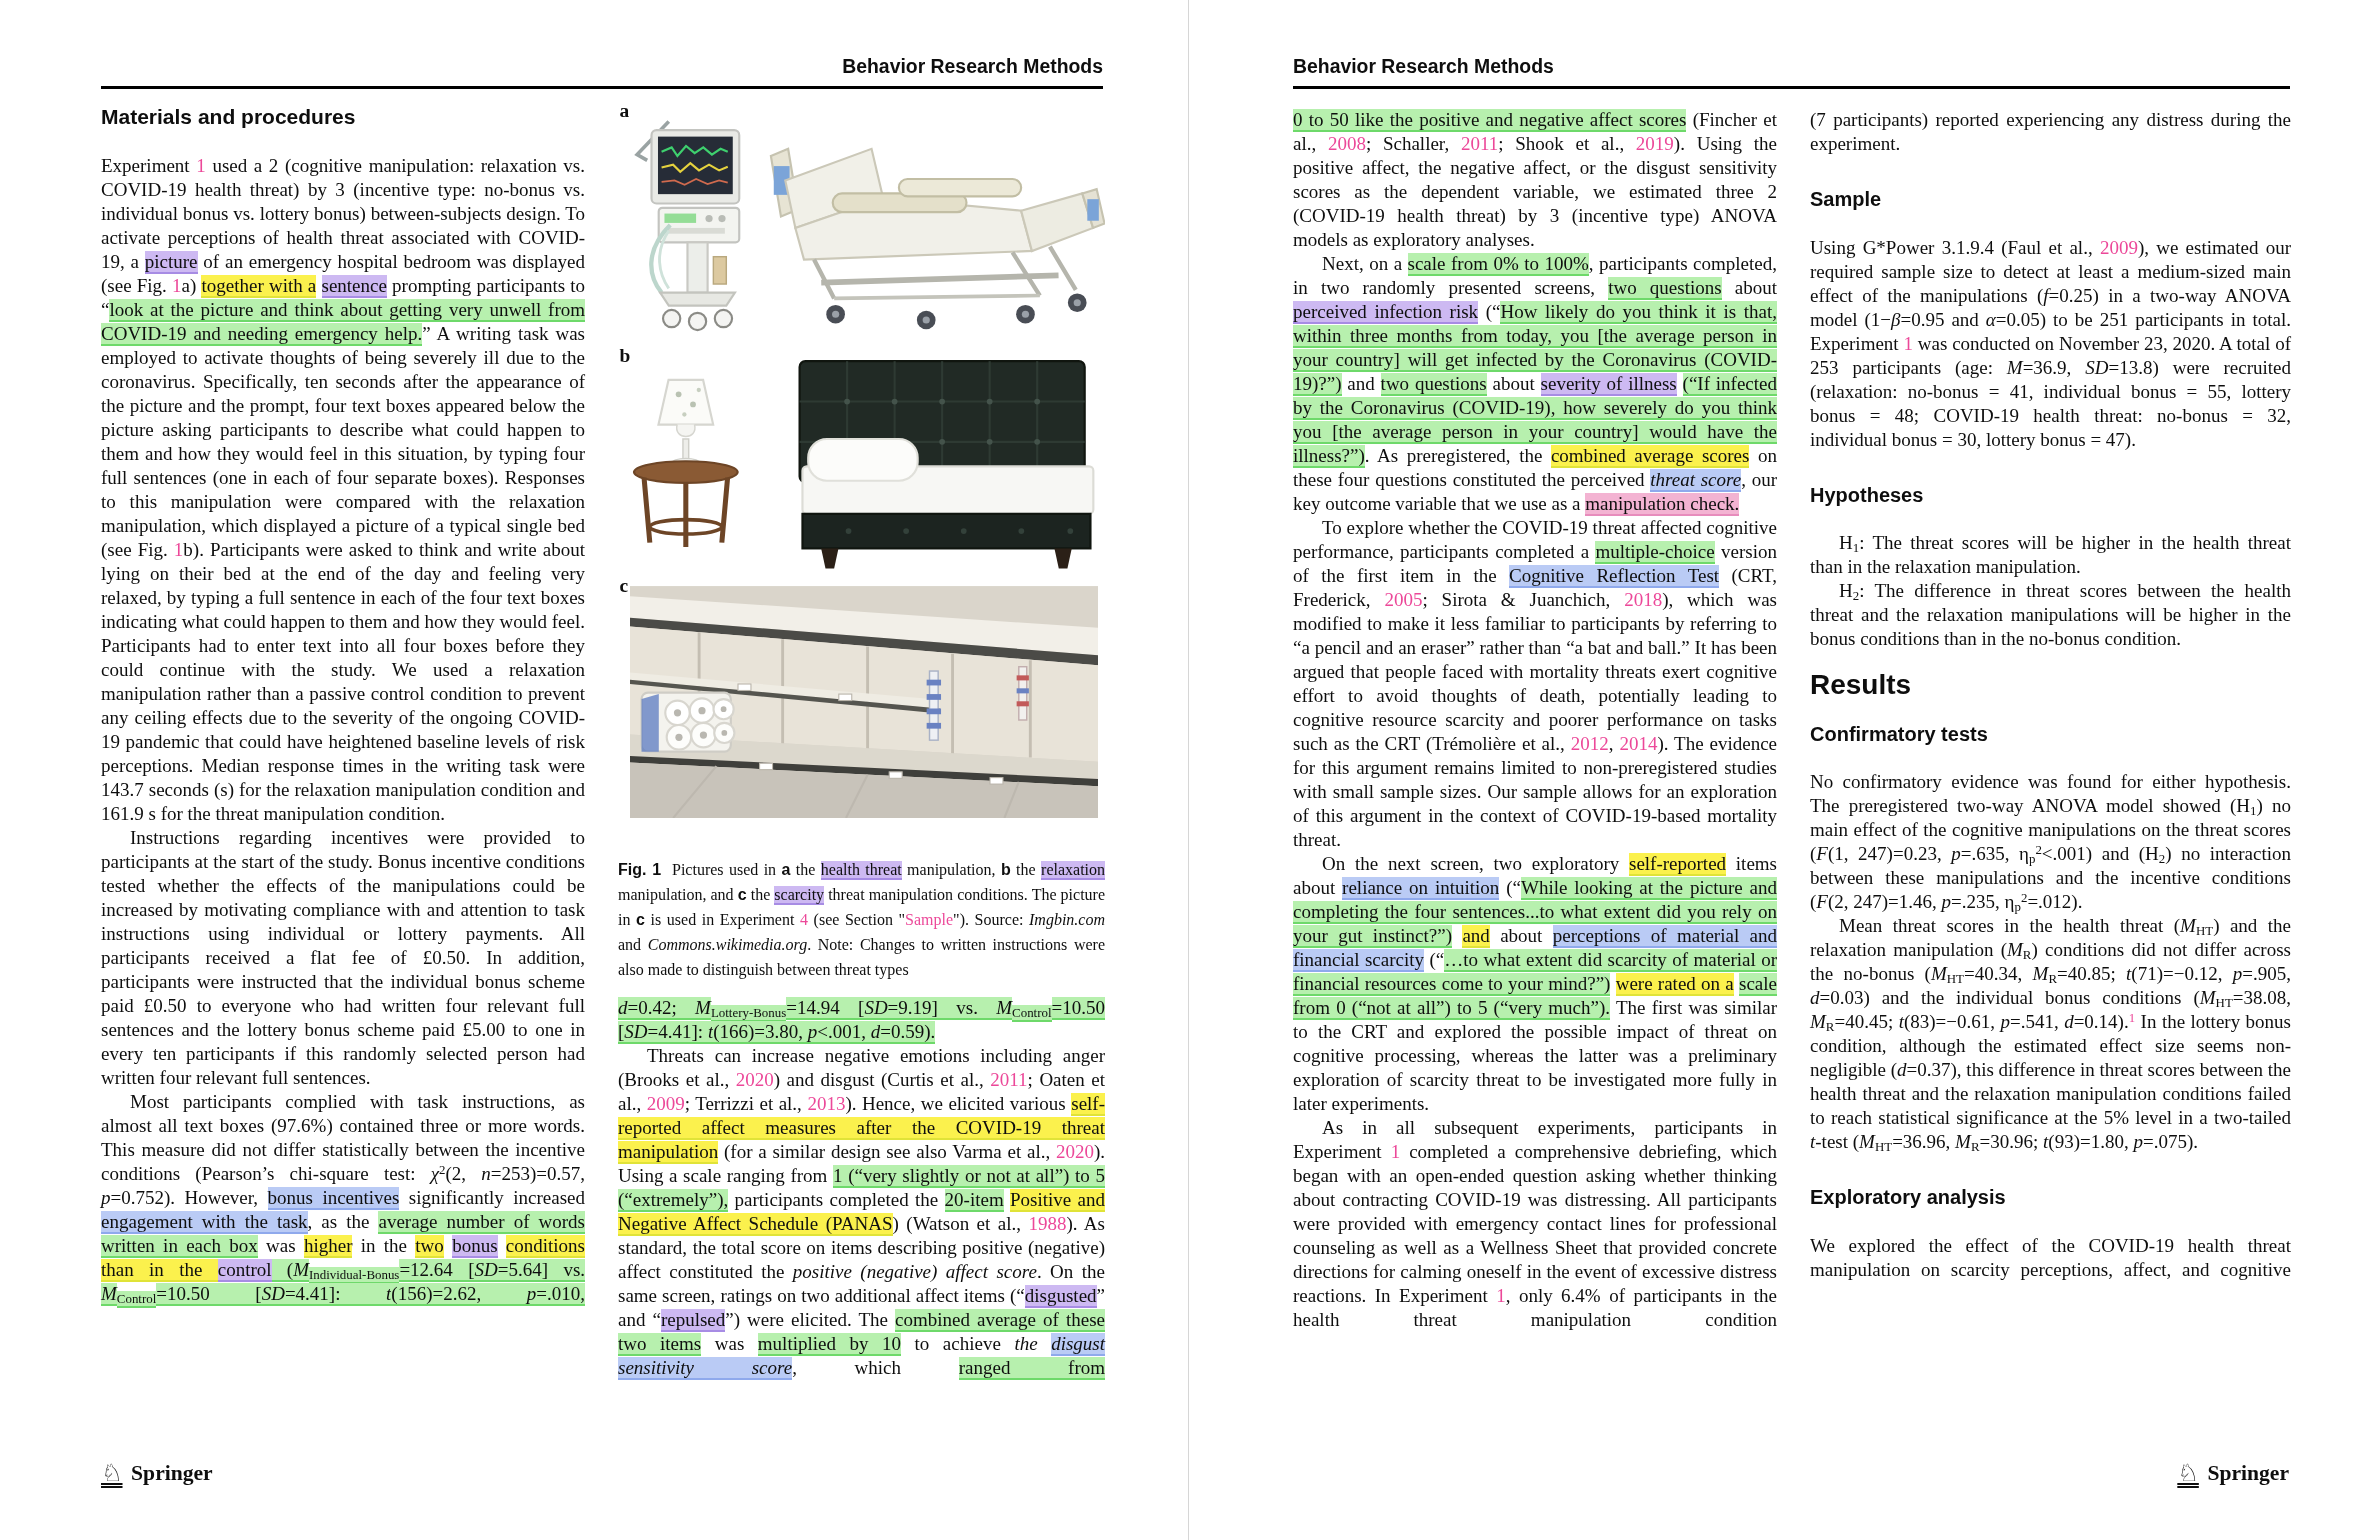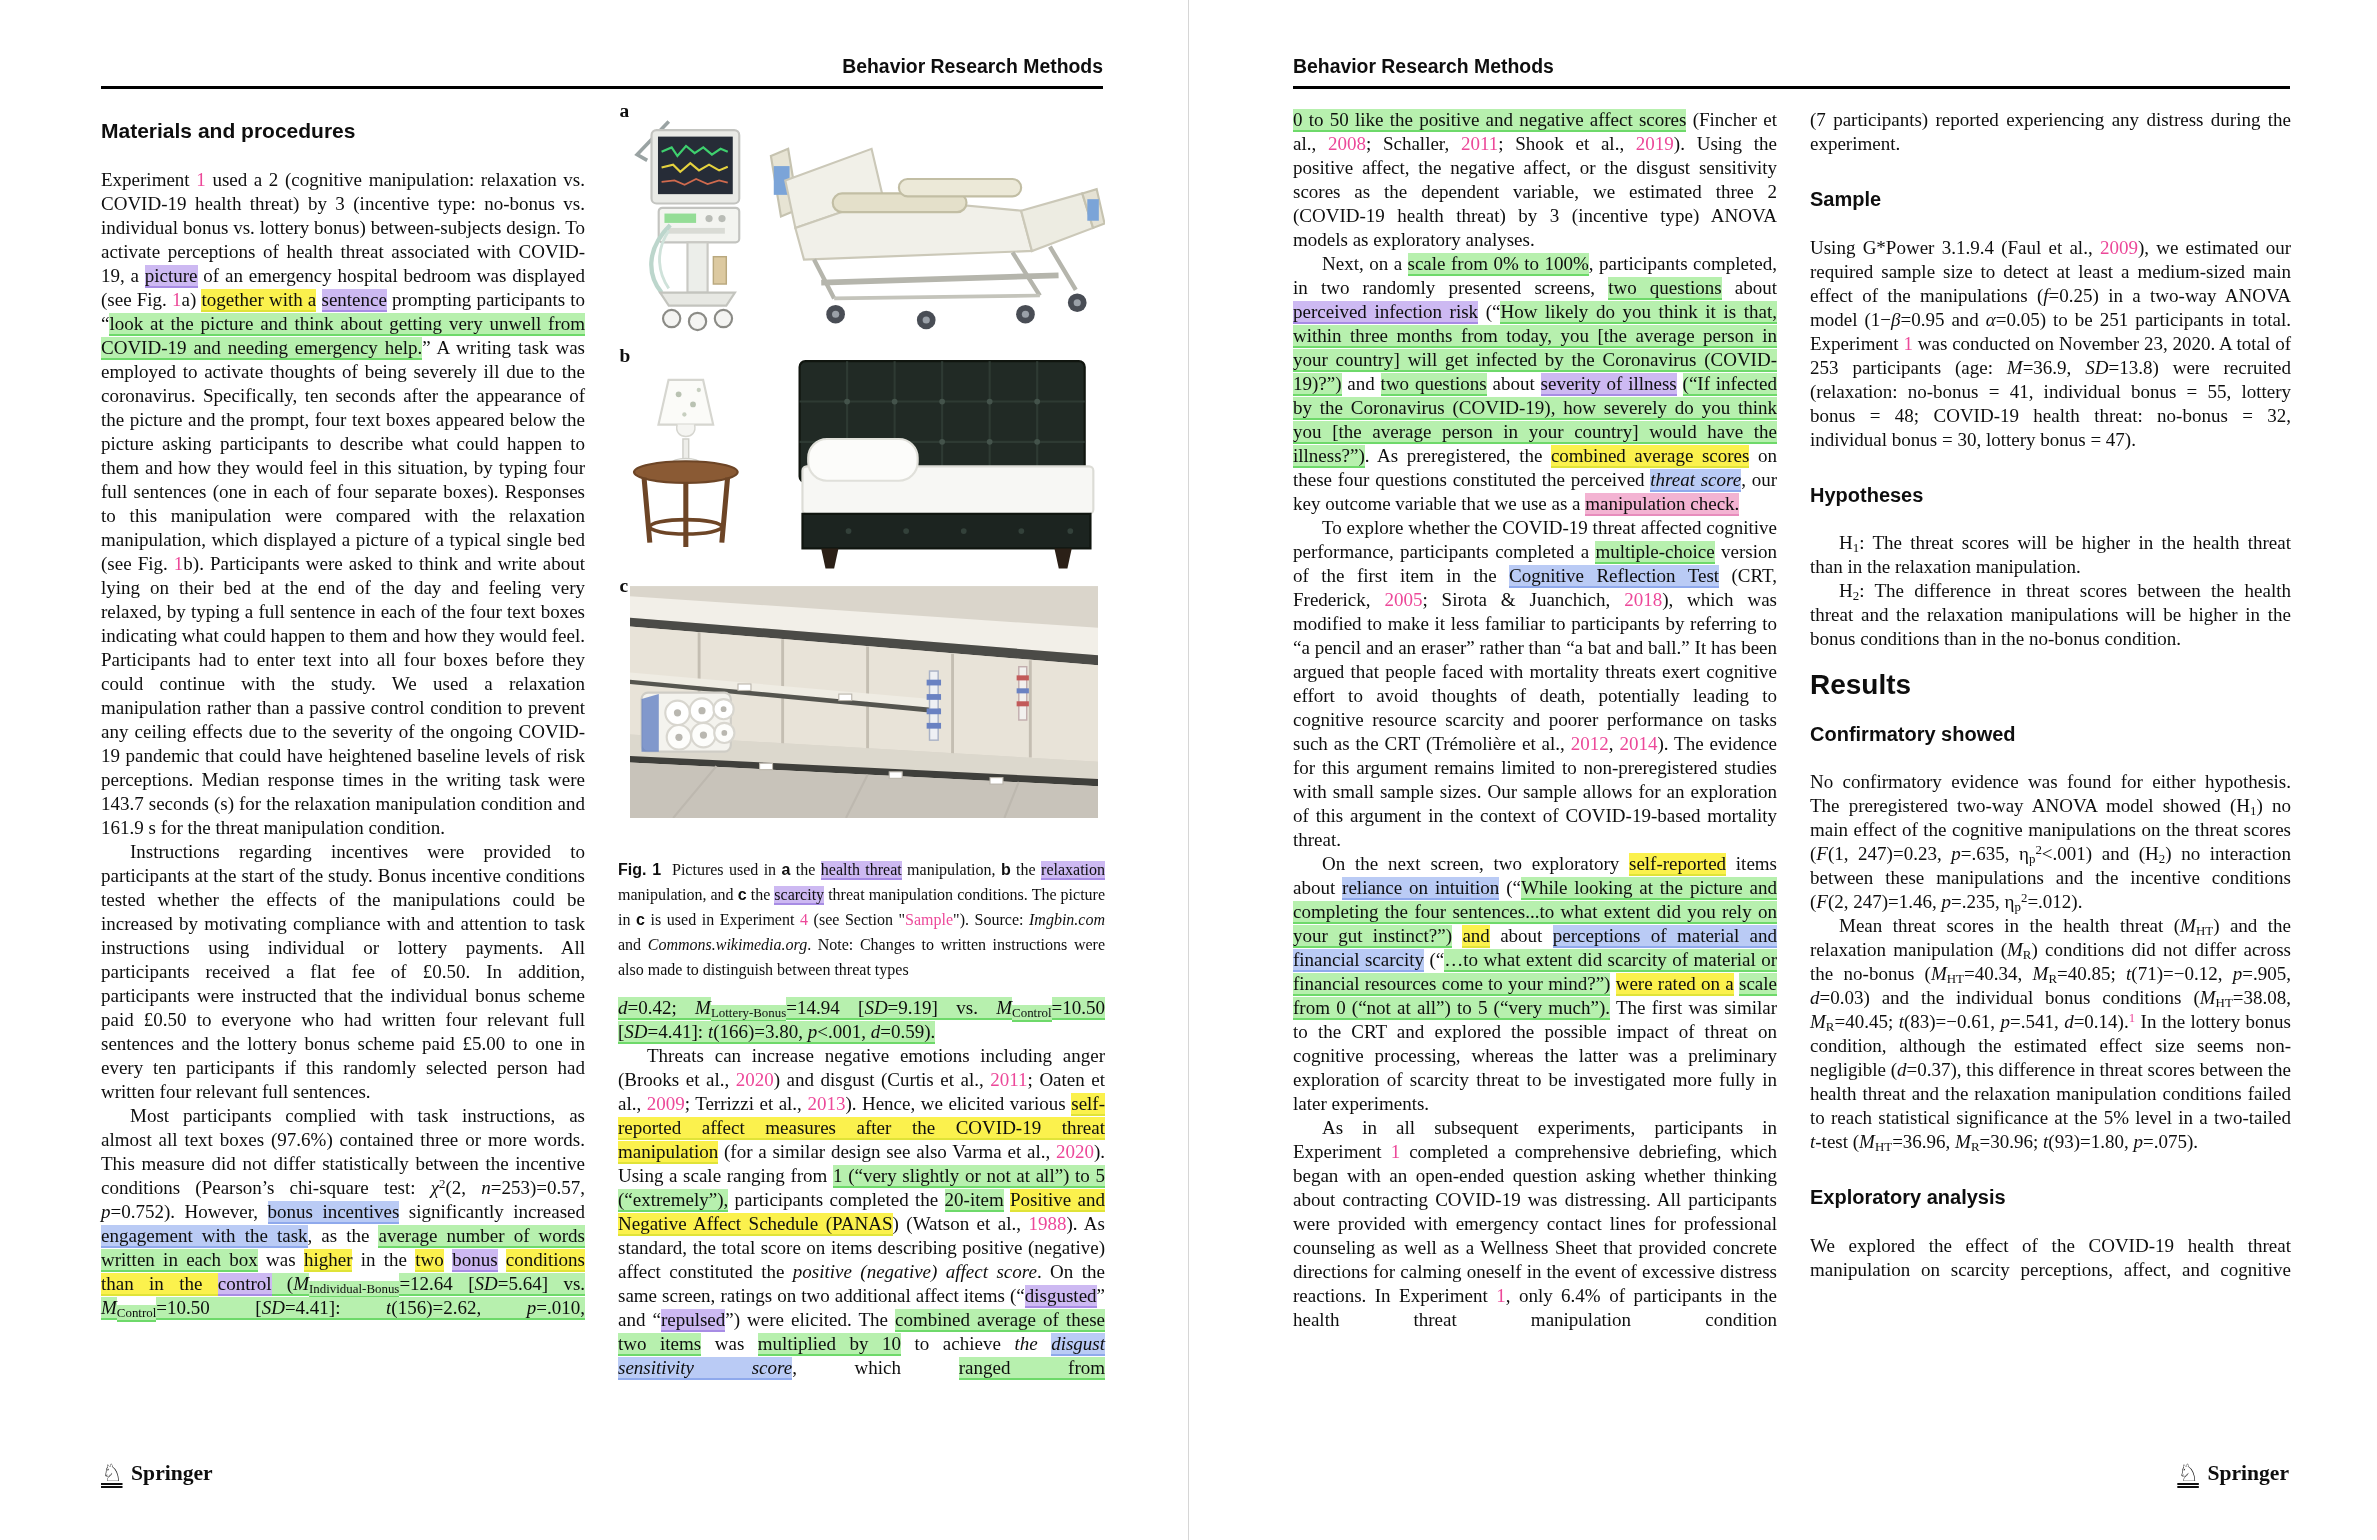--- a/index.html
+++ b/index.html
@@ -10,21 +10,21 @@
   #page-left{left:0;width:1188px;border-right:1.4px solid #d6d6d6}
   #page-right{left:1189px;width:1188px}
   .journal{position:absolute;top:56px;font-family:"Liberation Sans",sans-serif;
            font-weight:bold;font-size:19.4px;line-height:21.6px}
   #page-left .journal{left:101px;width:1002px;text-align:right}
   #page-right .journal{left:104px;width:997px;text-align:left}
   .head-rule{position:absolute;top:86px;height:2.9px;background:#000}
   #page-left .head-rule{left:101px;width:1002px}
   #page-right .head-rule{left:104px;width:997px}
   .col{position:absolute;width:484px;text-align:justify}
-  #l-col1{left:101px;top:119px}
+  #l-col1{left:101px;top:105px}
   #l-col2{left:618px;top:101px;width:487px}
   #r-col1{left:104px;top:108px}
   #r-col2{left:621px;top:108px;width:481px}
   .col-heading{font-family:"Liberation Sans",sans-serif;font-weight:bold;
                font-size:21px;line-height:23px;text-align:left;margin:0 0 26px 0}
   .para{margin:0}
   .para.ind{text-indent:29px}
   .para.cont{text-align-last:justify}
   .sec-h{font-family:"Liberation Sans",sans-serif;font-weight:bold;font-size:20px;
          line-height:23px;text-align:left;margin:32px 0 24.5px}
@@ -243,21 +243,21 @@
 
   <div class="col" id="r-col2">
     <div>
         <div class="para"><span>(7 participants) reported experiencing any distress during the experiment.</span></div>
         <div class="sec-h">Sample</div>
         <div class="para"><span>Using G*Power 3.1.9.4 (Faul et al., </span><span class="lnk">2009</span><span>), we estimated our required sample size to detect at least a medium-sized main effect of the manipulations (</span><span class="it">f</span><span>=0.25) in a two-way ANOVA model (1−</span><span class="it">β</span><span>=0.95 and </span><span class="it">α</span><span>=0.05) to be 251 participants in total. Experiment </span><span class="lnk">1</span><span> was conducted on November 23, 2020. A total of 253 participants (age: </span><span class="it">M</span><span>=36.9, </span><span class="it">SD</span><span>=13.8) were recruited (relaxation: no-bonus = 41, individual bonus = 55, lottery bonus = 48; COVID-19 health threat: no-bonus = 32, individual bonus = 30, lottery bonus = 47).</span></div>
         <div class="sec-h">Hypotheses</div>
         <div class="para ind"><span>H</span><sub>1</sub><span>: The threat scores will be higher in the health threat than in the relaxation manipulation.</span></div>
         <div class="para ind"><span>H</span><sub>2</sub><span>: The difference in threat scores between the health threat and the relaxation manipulations will be higher in the bonus conditions than in the no-bonus condition.</span></div>
         <div class="sec-h lg">Results</div>
-        <div class="sec-h">Confirmatory showed</div>
+        <div class="sec-h">Confirmatory tests</div>
         <div class="para"><span>No confirmatory evidence was found for either hypothesis. The preregistered two-way ANOVA model showed (H</span><sub>1</sub><span>) no main effect of the cognitive manipulations on the threat scores (</span><span class="it">F</span><span>(1, 247)=0.23, </span><span class="it">p</span><span>=.635, η</span><sub>p</sub><sup>2</sup><span>&lt;.001) and (H</span><sub>2</sub><span>) no interaction between these manipulations and the incentive conditions (</span><span class="it">F</span><span>(2, 247)=1.46, </span><span class="it">p</span><span>=.235, η</span><sub>p</sub><sup>2</sup><span>=.012).</span></div>
         <div class="para ind"><span>Mean threat scores in the health threat (</span><span class="it">M</span><sub>HT</sub><span>) and the relaxation manipulation (</span><span class="it">M</span><sub>R</sub><span>) conditions did not differ across the no-bonus (</span><span class="it">M</span><sub>HT</sub><span>=40.34, </span><span class="it">M</span><sub>R</sub><span>=40.85; </span><span class="it">t</span><span>(71)=−0.12, </span><span class="it">p</span><span>=.905, </span><span class="it">d</span><span>=0.03) and the individual bonus conditions (</span><span class="it">M</span><sub>HT</sub><span>=38.08, </span><span class="it">M</span><sub>R</sub><span>=40.45; </span><span class="it">t</span><span>(83)=−0.61, </span><span class="it">p</span><span>=.541, </span><span class="it">d</span><span>=0.14).</span><sup class="lnk">1</sup><span> In the lottery bonus condition, although the estimated effect size seems non-negligible (</span><span class="it">d</span><span>=0.37), this difference in threat scores between the health threat and the relaxation manipulation conditions failed to reach statistical significance at the 5% level in a two-tailed </span><span class="it">t</span><span>-test (</span><span class="it">M</span><sub>HT</sub><span>=36.96, </span><span class="it">M</span><sub>R</sub><span>=30.96; </span><span class="it">t</span><span>(93)=1.80, </span><span class="it">p</span><span>=.075).</span></div>
         <div class="sec-h">Exploratory analysis</div>
         <div class="para cont"><span>We explored the effect of the COVID-19 health threat manipulation on scarcity perceptions, affect, and cognitive</span></div>
       </div>
   </div>
 
   <div class="publisher">
     <span class="horse">♘</span>
     <span class="pubname">Springer</span>

